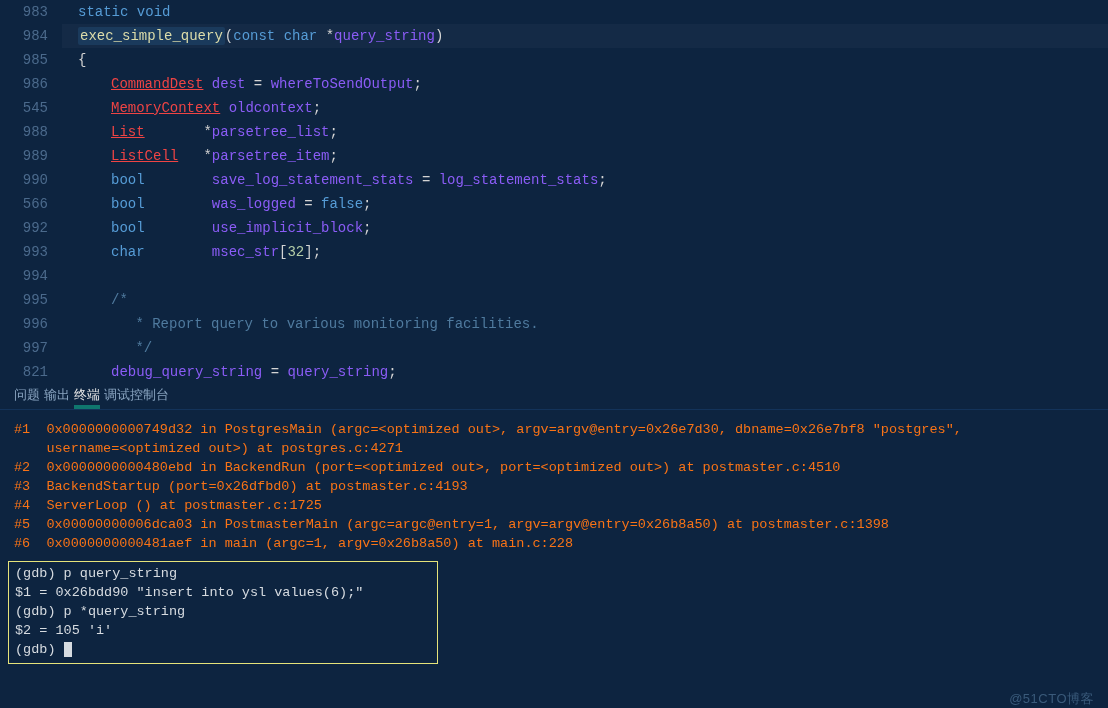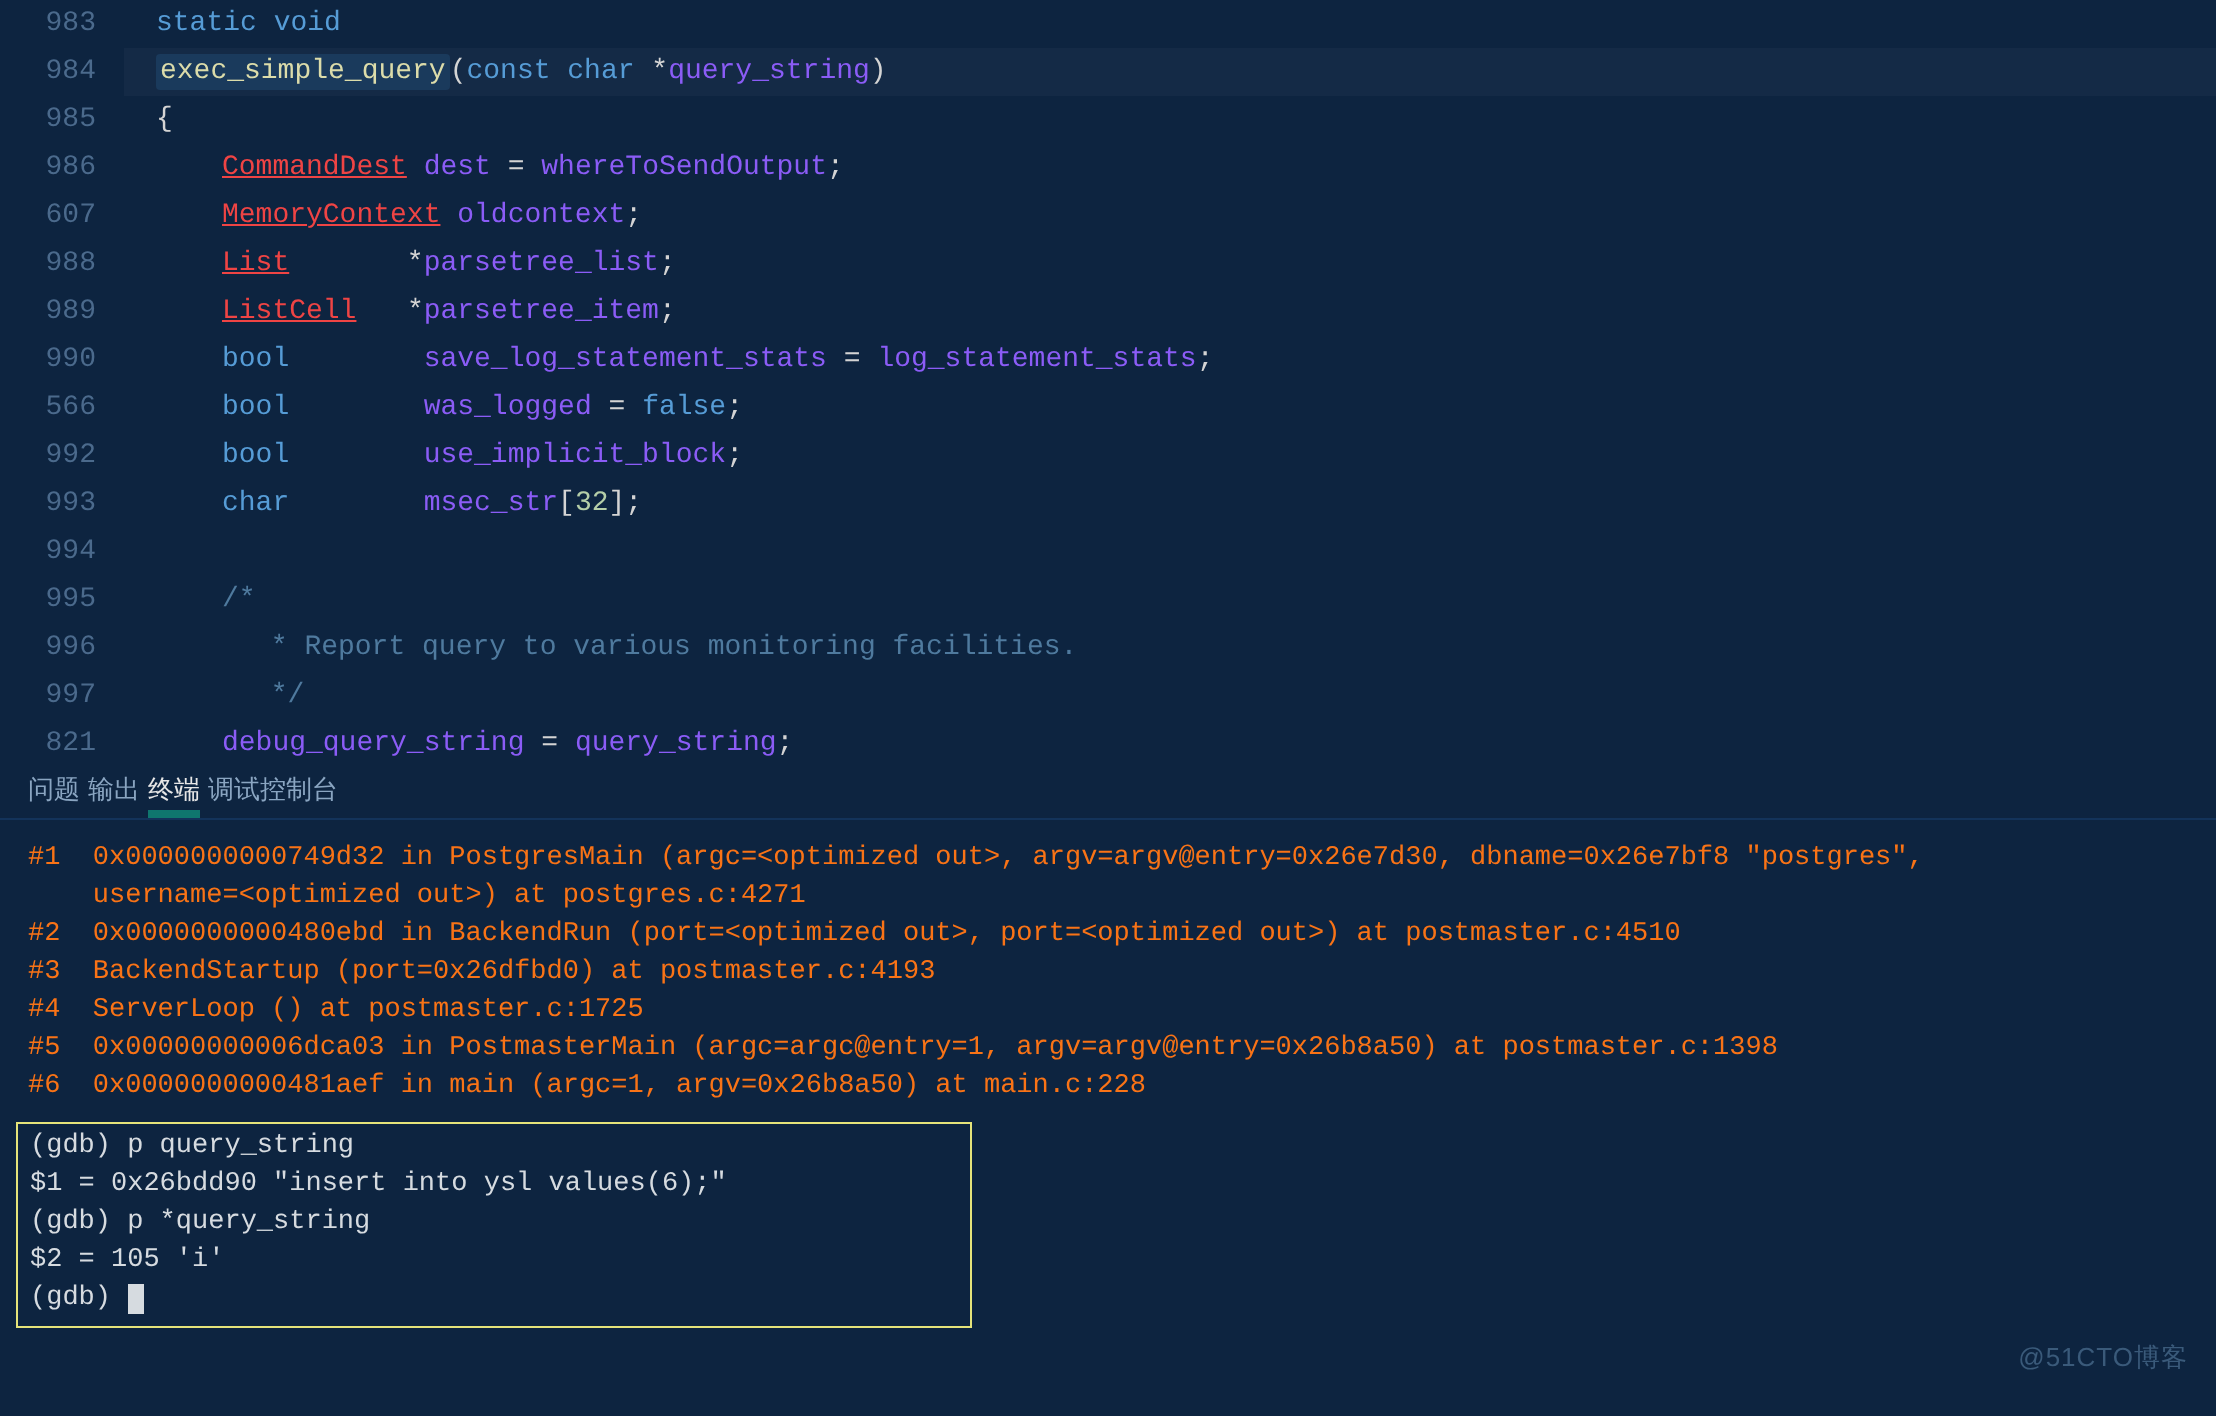--- a/index.html
+++ b/index.html
@@ -76,33 +76,33 @@
     white-space: pre-wrap;
   }
   .gdb-box {
     margin: 4px 8px 4px 8px;
     border: 1px solid #e5e37a;
     padding: 2px 6px 4px 6px;
     font-size: 13.5px;
     line-height: 19px;
     color: #d6dbe0;
     white-space: pre-wrap;
-    width: 478px;
+    width: 430px;
   }
   .cursor {
     display: inline-block;
     width: 8px;
     height: 15px;
     background: #d6dbe0;
     vertical-align: text-bottom;
   }
   .watermark {
     position: absolute;
     right: 14px;
-    bottom: 20px;
+    bottom: 0;
     font-family: 'Microsoft YaHei', sans-serif;
     font-size: 13px;
     color: #3a5a7a;
     letter-spacing: 0.5px;
   }
 </style>
 </head>
 <body>
 
 <div class="editor" id="editor">
@@ -116,21 +116,21 @@
     </div>
     <div class="code-line">
       <div class="gutter">985</div>
       <div class="code"><span class="ind1"></span><span class="pn">{</span></div>
     </div>
     <div class="code-line">
       <div class="gutter">986</div>
       <div class="code"><span class="ind1"></span><span class="ind2"></span><span class="type">CommandDest</span><span class="op"> </span><span class="var">dest</span><span class="op"> </span><span class="op">=</span><span class="op"> </span><span class="var">whereToSendOutput</span><span class="pn">;</span></div>
     </div>
     <div class="code-line">
-      <div class="gutter">607</div>
+      <div class="gutter">545</div>
       <div class="code"><span class="ind1"></span><span class="ind2"></span><span class="type">MemoryContext</span><span class="op"> </span><span class="var">oldcontext</span><span class="pn">;</span></div>
     </div>
     <div class="code-line">
       <div class="gutter">988</div>
       <div class="code"><span class="ind1"></span><span class="ind2"></span><span class="type">List</span><span class="op">       </span><span class="op">*</span><span class="var">parsetree_list</span><span class="pn">;</span></div>
     </div>
     <div class="code-line">
       <div class="gutter">989</div>
       <div class="code"><span class="ind1"></span><span class="ind2"></span><span class="type">ListCell</span><span class="op">   </span><span class="op">*</span><span class="var">parsetree_item</span><span class="pn">;</span></div>
     </div>

